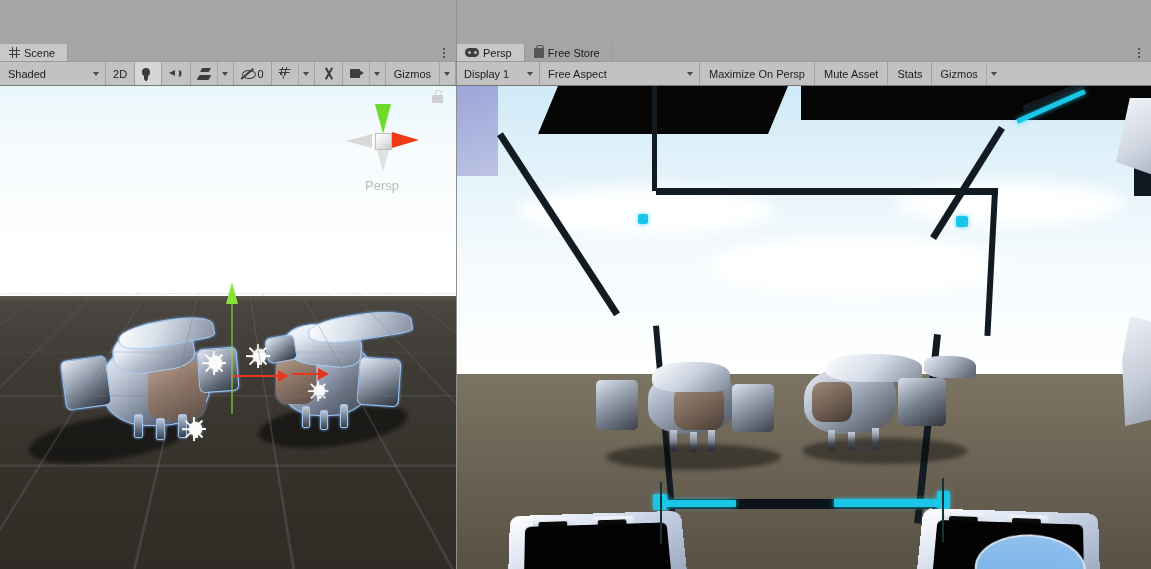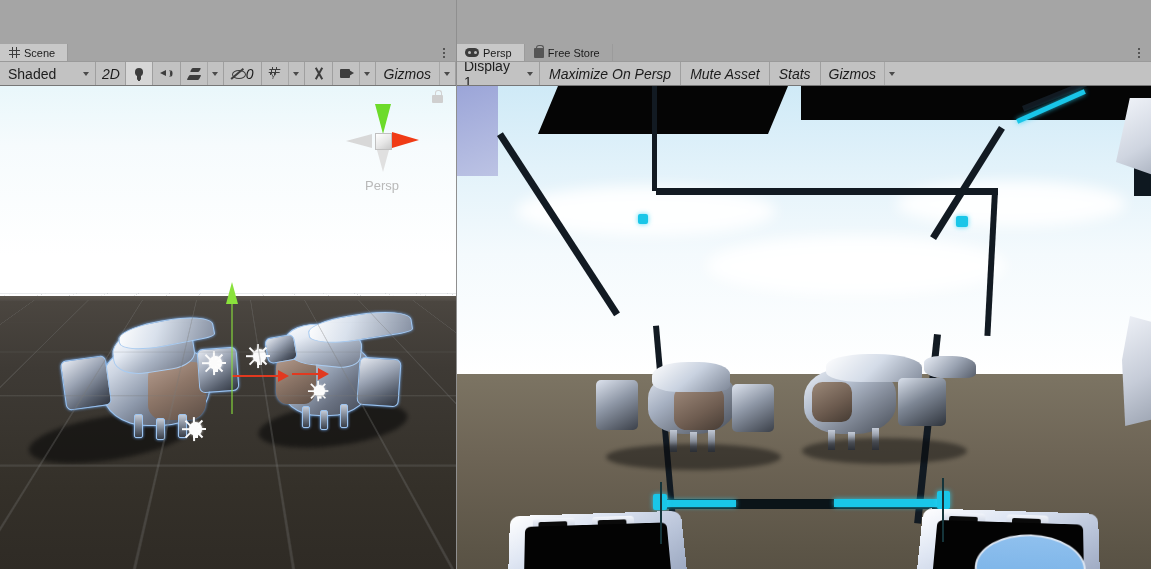--- a/index.html
+++ b/index.html
@@ -75,29 +75,29 @@
     width: 6px; height: 4px; border: 1.5px solid #555;
     border-bottom: none; border-radius: 3px 3px 0 0;
   }
 
   
   .toolbar {
     height: 24px;
     background: #c2c2c2;
     border-bottom: 1px solid #767676;
     display: flex; align-items: stretch;
-    font-size: 14px; color: #1c1c1c;
+    font-size: 11px; color: #1c1c1c;
     overflow: hidden;
   }
   .tb-btn {
-    display: flex; align-items: center; justify-content: center;
+    display: flex; align-items: center; 
     padding: 0 7px;
     border-right: 1px solid #9f9f9f;
     background: #c2c2c2;
-    cursor: default; white-space: nowrap; font-style: italic;
+    cursor: default; white-space: nowrap;
   }
   .tb-btn.pressed { background: #d6d6d6; }
   .tb-group { display: flex; align-items: stretch; border-right: 1px solid #9f9f9f; }
   .tb-group .tb-btn { border-right: none; }
   .tb-dd {
     display: flex; align-items: center;
     padding: 0 5px 0 4px;
     border-left: 1px solid #a8a8a8;
     background: #c2c2c2;
   }
@@ -618,20 +618,24 @@
           <i></i>
           <i></i>
       </div>
     </div>
 
     <div class="toolbar">
       <div class="tb-select" style="width:84px">
         <span class="lbl">Display 1</span>
         <span class="caret"></span>
       </div>
+      <div class="tb-select" style="width:160px">
+        <span class="lbl">Free Aspect</span>
+        <span class="caret"></span>
+      </div>
       <div class="tb-btn" style="padding:0 9px">
         <span>Maximize On Persp</span>
       </div>
       <div class="tb-btn" style="padding:0 9px">
         <span>Mute Asset</span>
       </div>
       <div class="tb-btn" style="padding:0 9px">
         <span>Stats</span>
       </div>
       <div class="tb-group" style="border-right:none">

